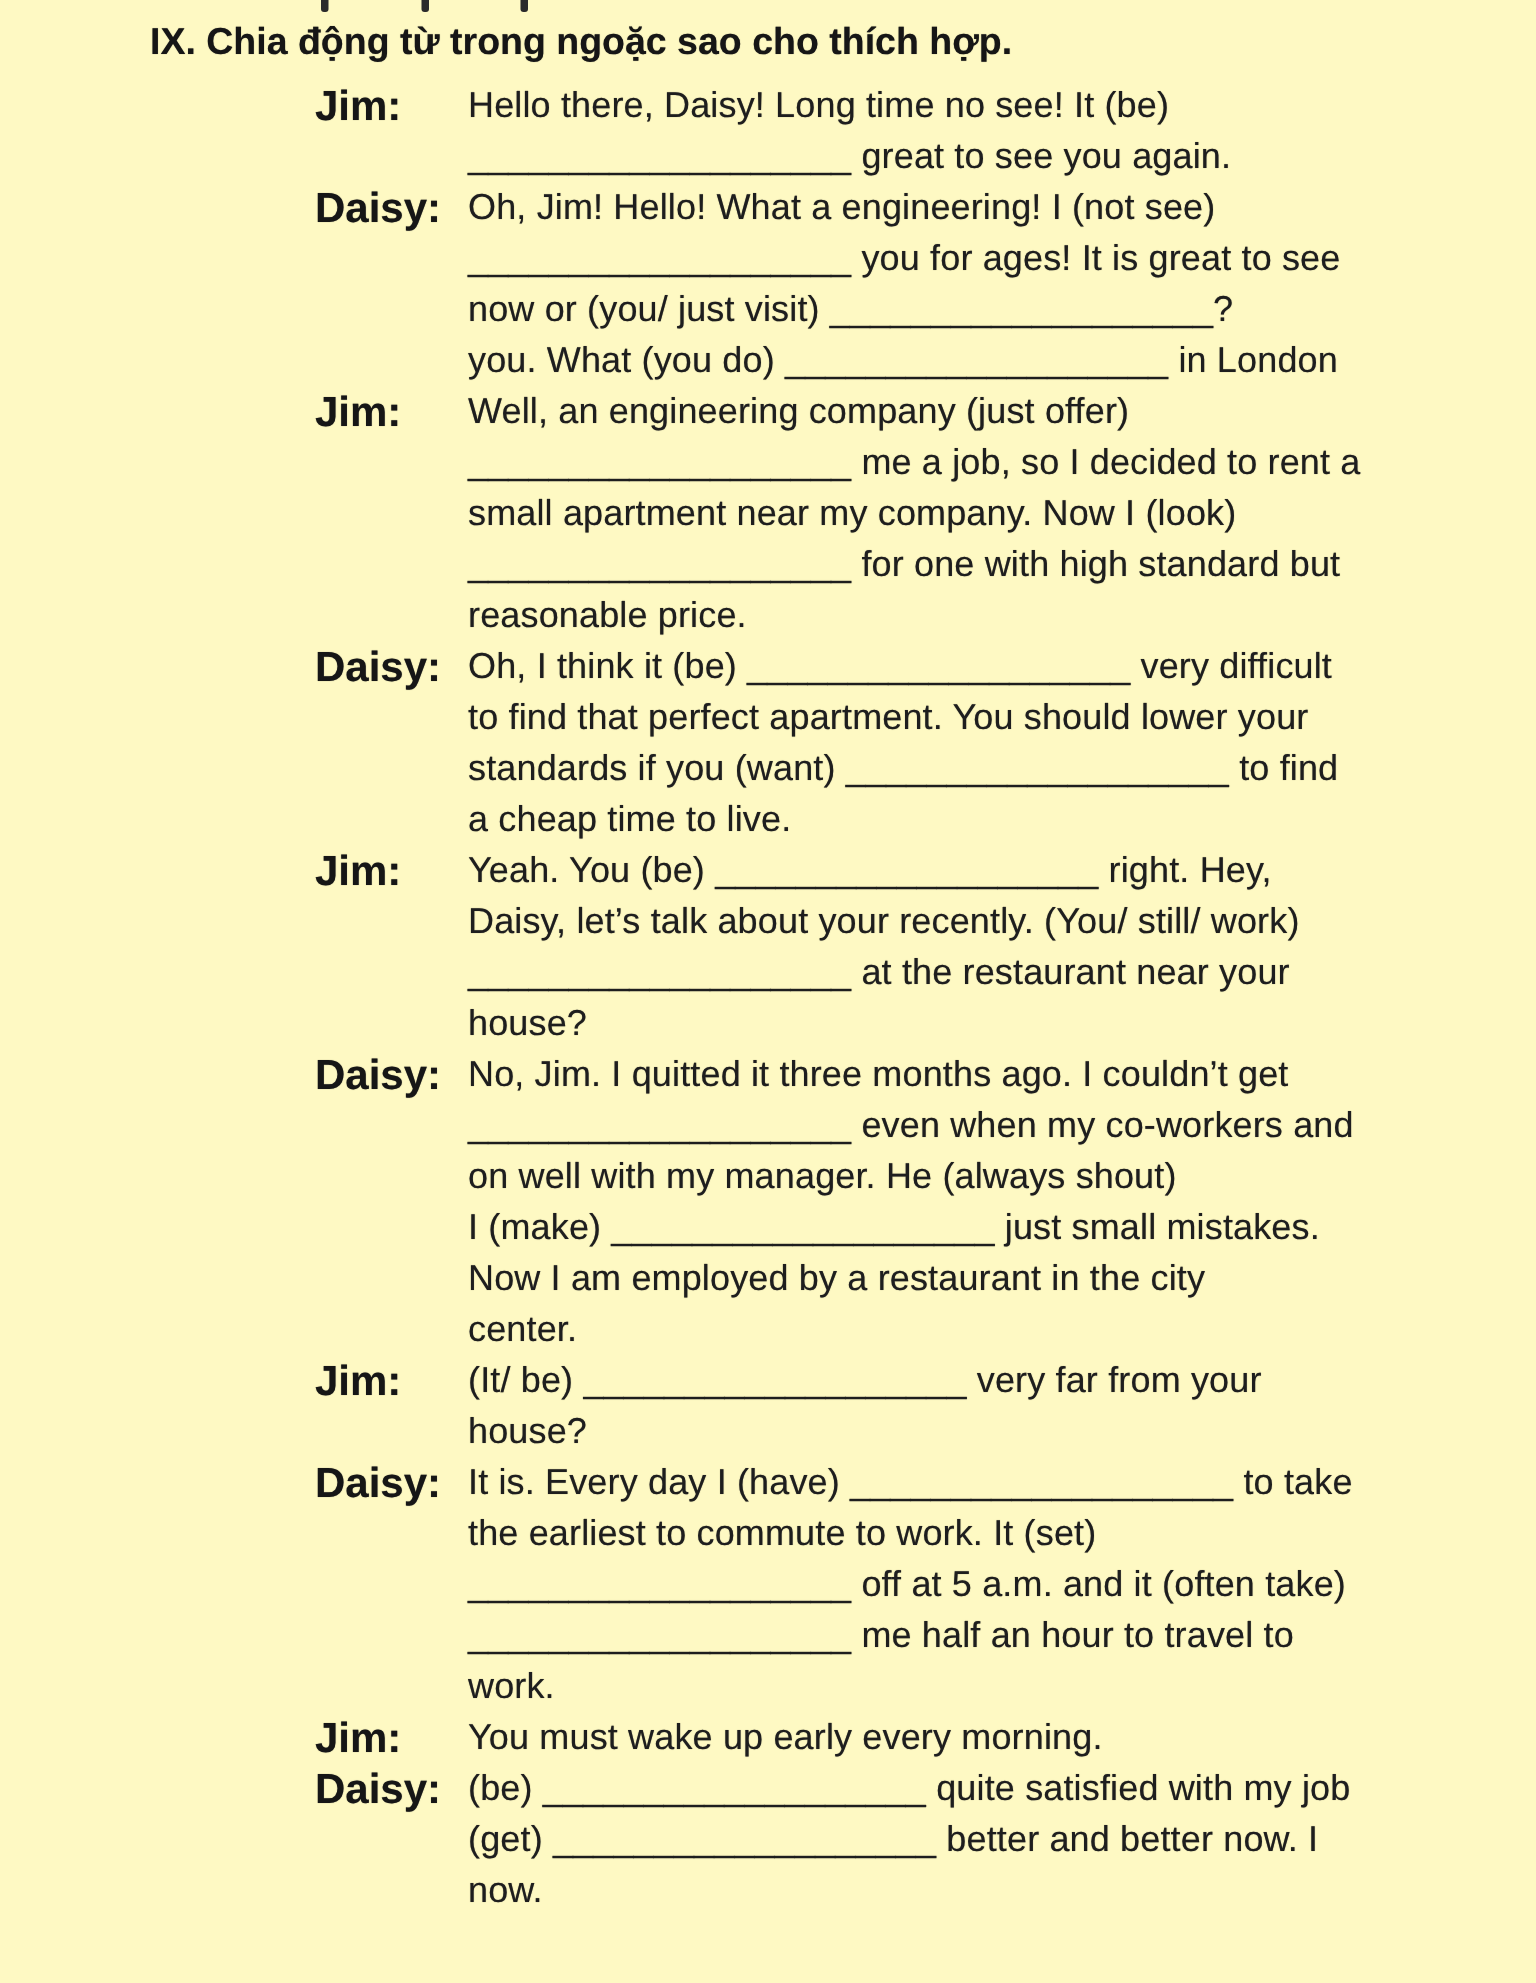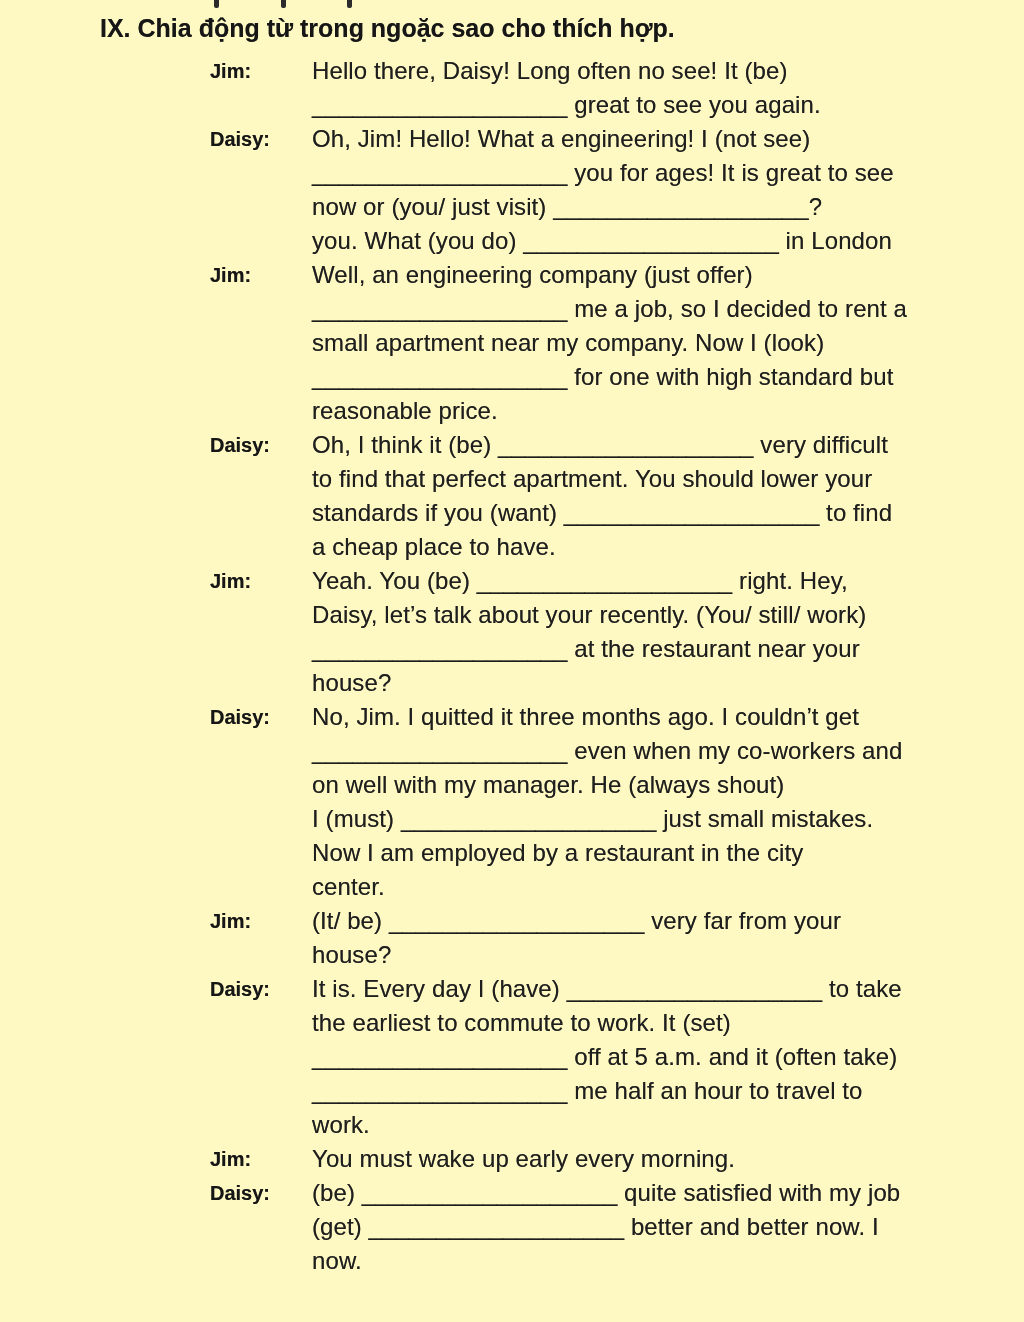--- a/index.html
+++ b/index.html
@@ -41,21 +41,21 @@
     margin: 10px 0 0 210px;
     width: 760px;
   }
   .turn {
     display: flex;
     align-items: flex-start;
   }
   .speaker {
     flex: 0 0 102px;
     font-weight: 700;
-    font-size: 20px;
+    font-size: 28px;
     line-height: 34px;
     color: #161616;
   }
   .turn-lines {
     flex: 1 1 auto;
     max-width: 640px;
   }
   .line {
     font-size: 24px;
     line-height: 34px;
@@ -71,21 +71,21 @@
   <span class="fragment frag-1"></span>
   <span class="fragment frag-2"></span>
   <span class="fragment frag-3"></span>
 
   <div class="heading">IX. Chia động từ trong ngoặc sao cho thích hợp.</div>
 
   <div class="dialogue">
     <div class="turn">
       <div class="speaker">Jim:</div>
       <div class="turn-lines">
-          <div class="line">Hello there, Daisy! Long often no see! It (be)</div>
+          <div class="line">Hello there, Daisy! Long time no see! It (be)</div>
           <div class="line">___________________ great to see you again.</div>
         </div>
     </div>
 
     <div class="turn">
       <div class="speaker">Daisy:</div>
       <div class="turn-lines">
           <div class="line">Oh, Jim! Hello! What a engineering! I (not see)</div>
           <div class="line">___________________ you for ages! It is great to see</div>
           <div class="line">now or (you/ just visit) ___________________?</div>
@@ -103,41 +103,41 @@
           <div class="line">reasonable price.</div>
         </div>
     </div>
 
     <div class="turn">
       <div class="speaker">Daisy:</div>
       <div class="turn-lines">
           <div class="line">Oh, I think it (be) ___________________ very difficult</div>
           <div class="line">to find that perfect apartment. You should lower your</div>
           <div class="line">standards if you (want) ___________________ to find</div>
-          <div class="line">a cheap place to have.</div>
+          <div class="line">a cheap time to live.</div>
         </div>
     </div>
 
     <div class="turn">
       <div class="speaker">Jim:</div>
       <div class="turn-lines">
           <div class="line">Yeah. You (be) ___________________ right. Hey,</div>
           <div class="line">Daisy, let’s talk about your recently. (You/ still/ work)</div>
           <div class="line">___________________ at the restaurant near your</div>
           <div class="line">house?</div>
         </div>
     </div>
 
     <div class="turn">
       <div class="speaker">Daisy:</div>
       <div class="turn-lines">
           <div class="line">No, Jim. I quitted it three months ago. I couldn’t get</div>
           <div class="line">___________________ even when my co-workers and</div>
           <div class="line">on well with my manager. He (always shout)</div>
-          <div class="line">I (must) ___________________ just small mistakes.</div>
+          <div class="line">I (make) ___________________ just small mistakes.</div>
           <div class="line">Now I am employed by a restaurant in the city</div>
           <div class="line">center.</div>
         </div>
     </div>
 
     <div class="turn">
       <div class="speaker">Jim:</div>
       <div class="turn-lines">
           <div class="line">(It/ be) ___________________ very far from your</div>
           <div class="line">house?</div>

